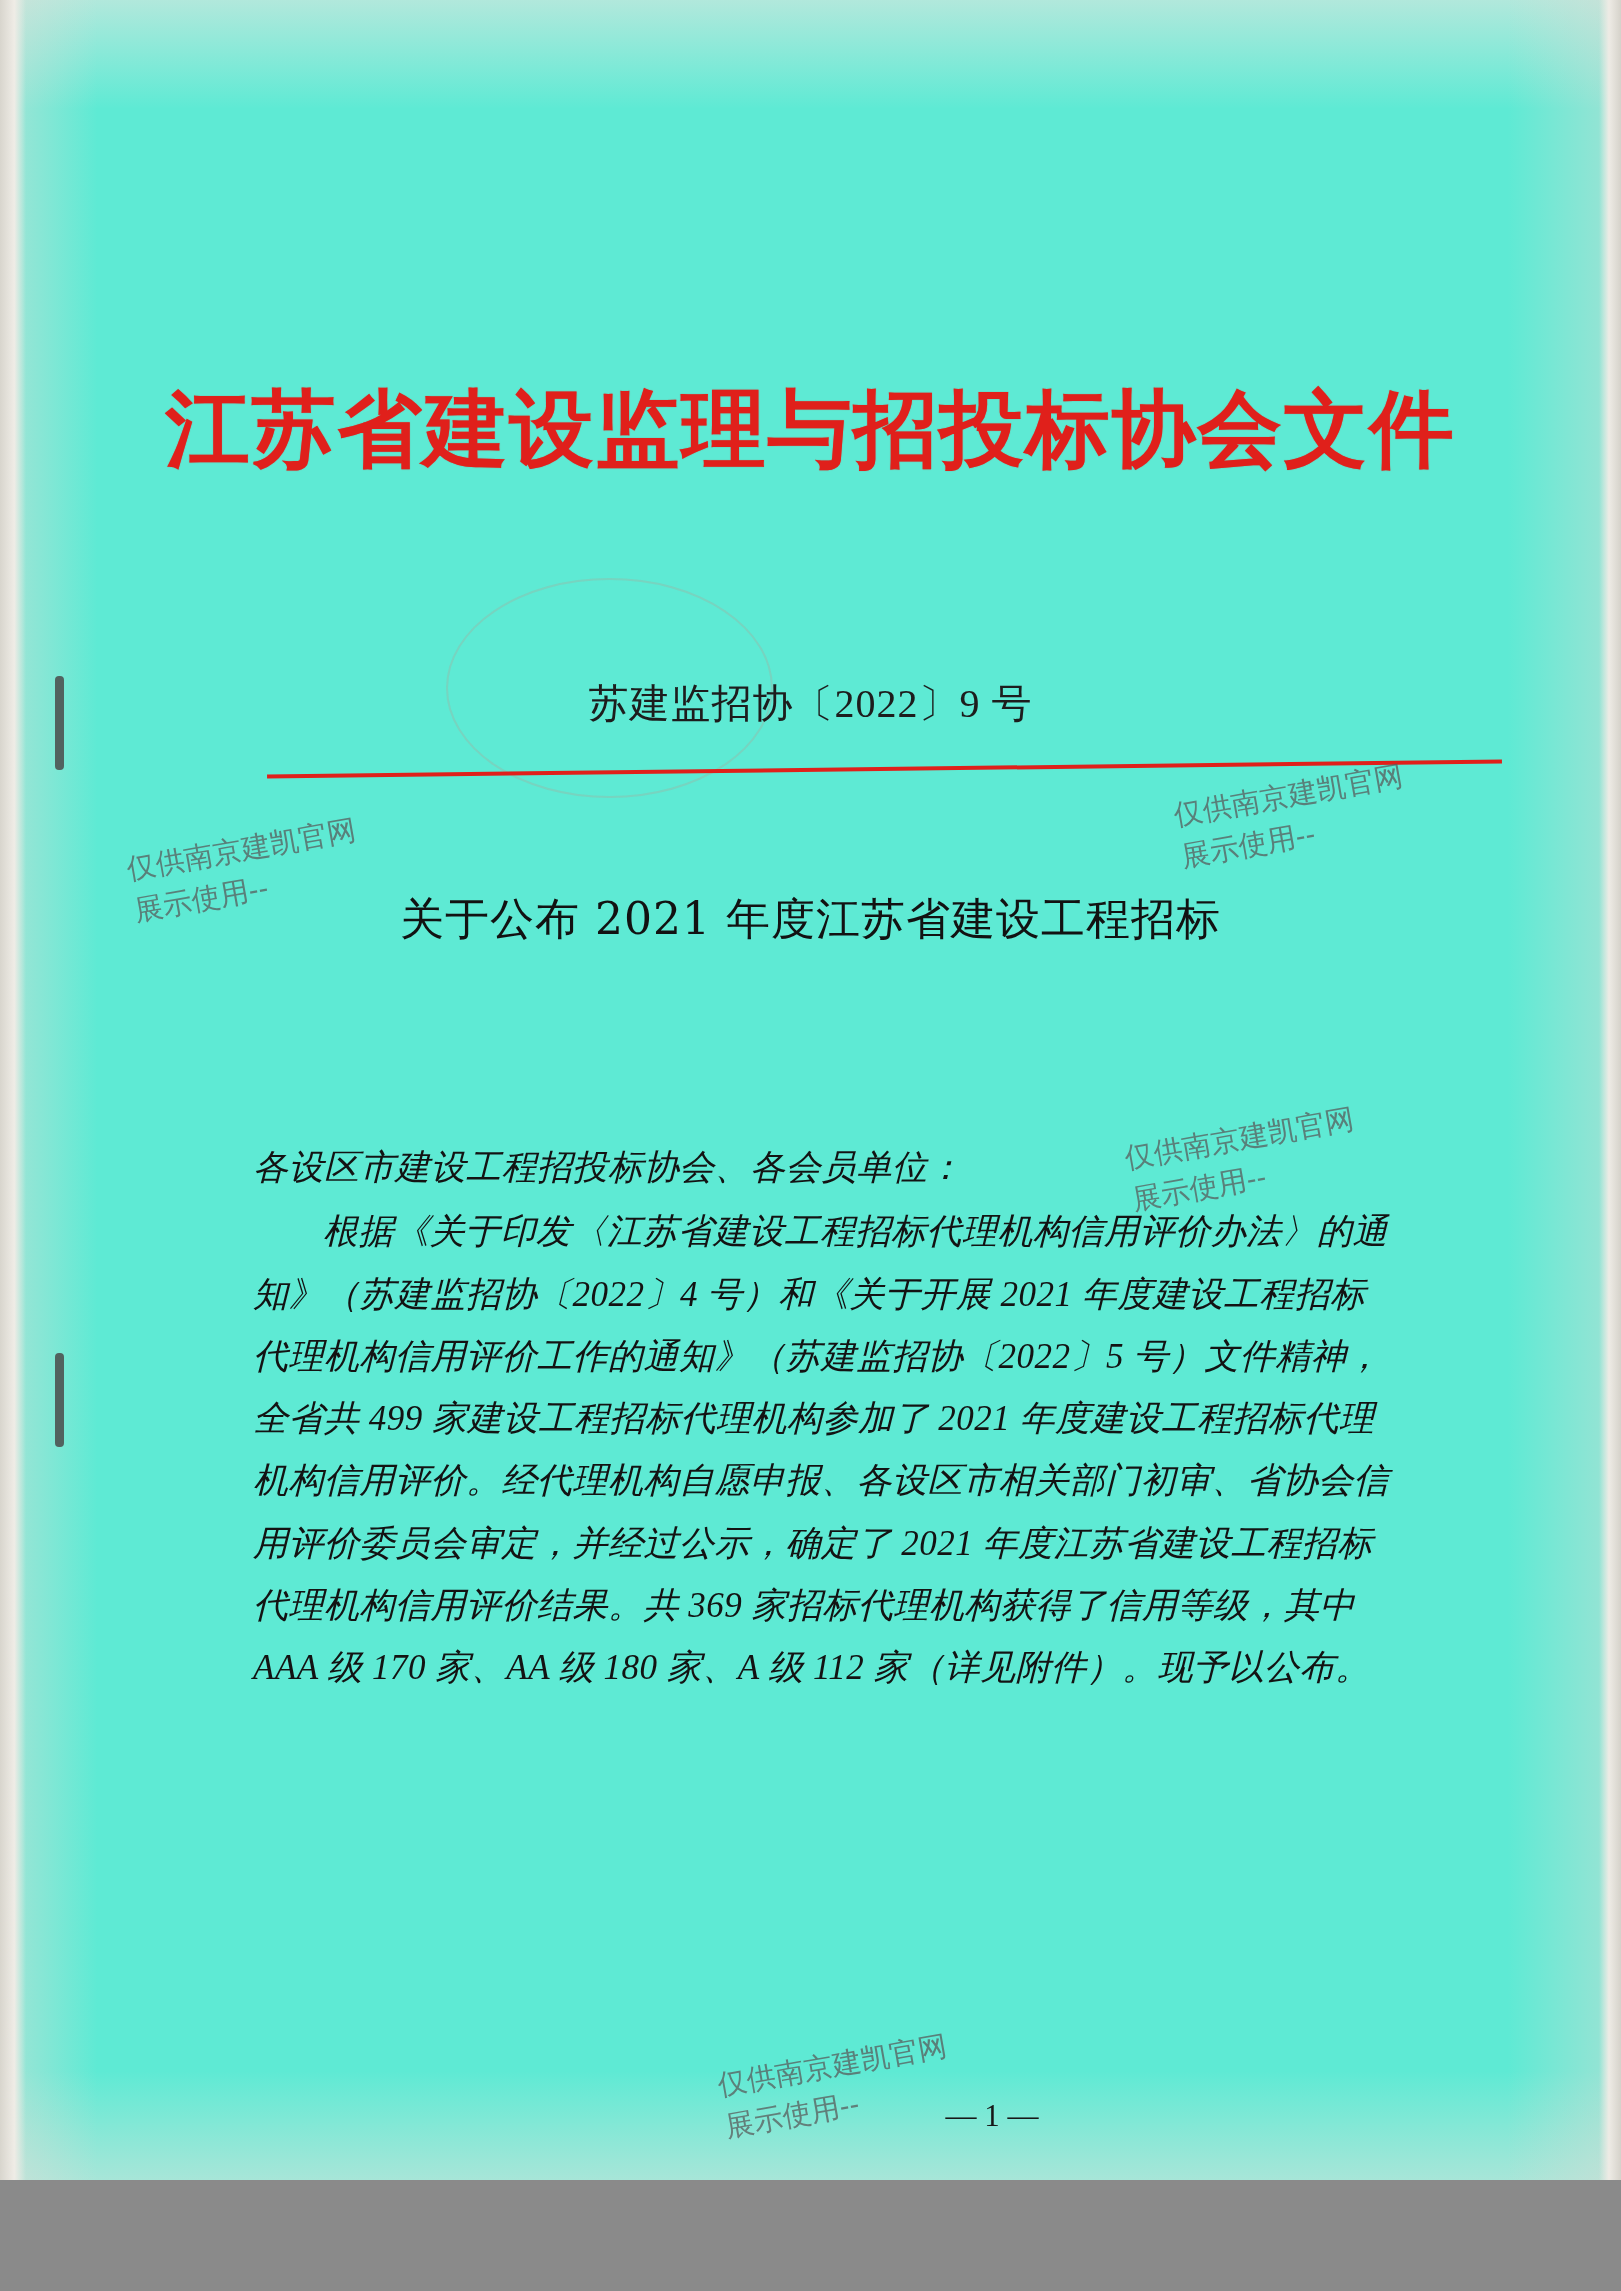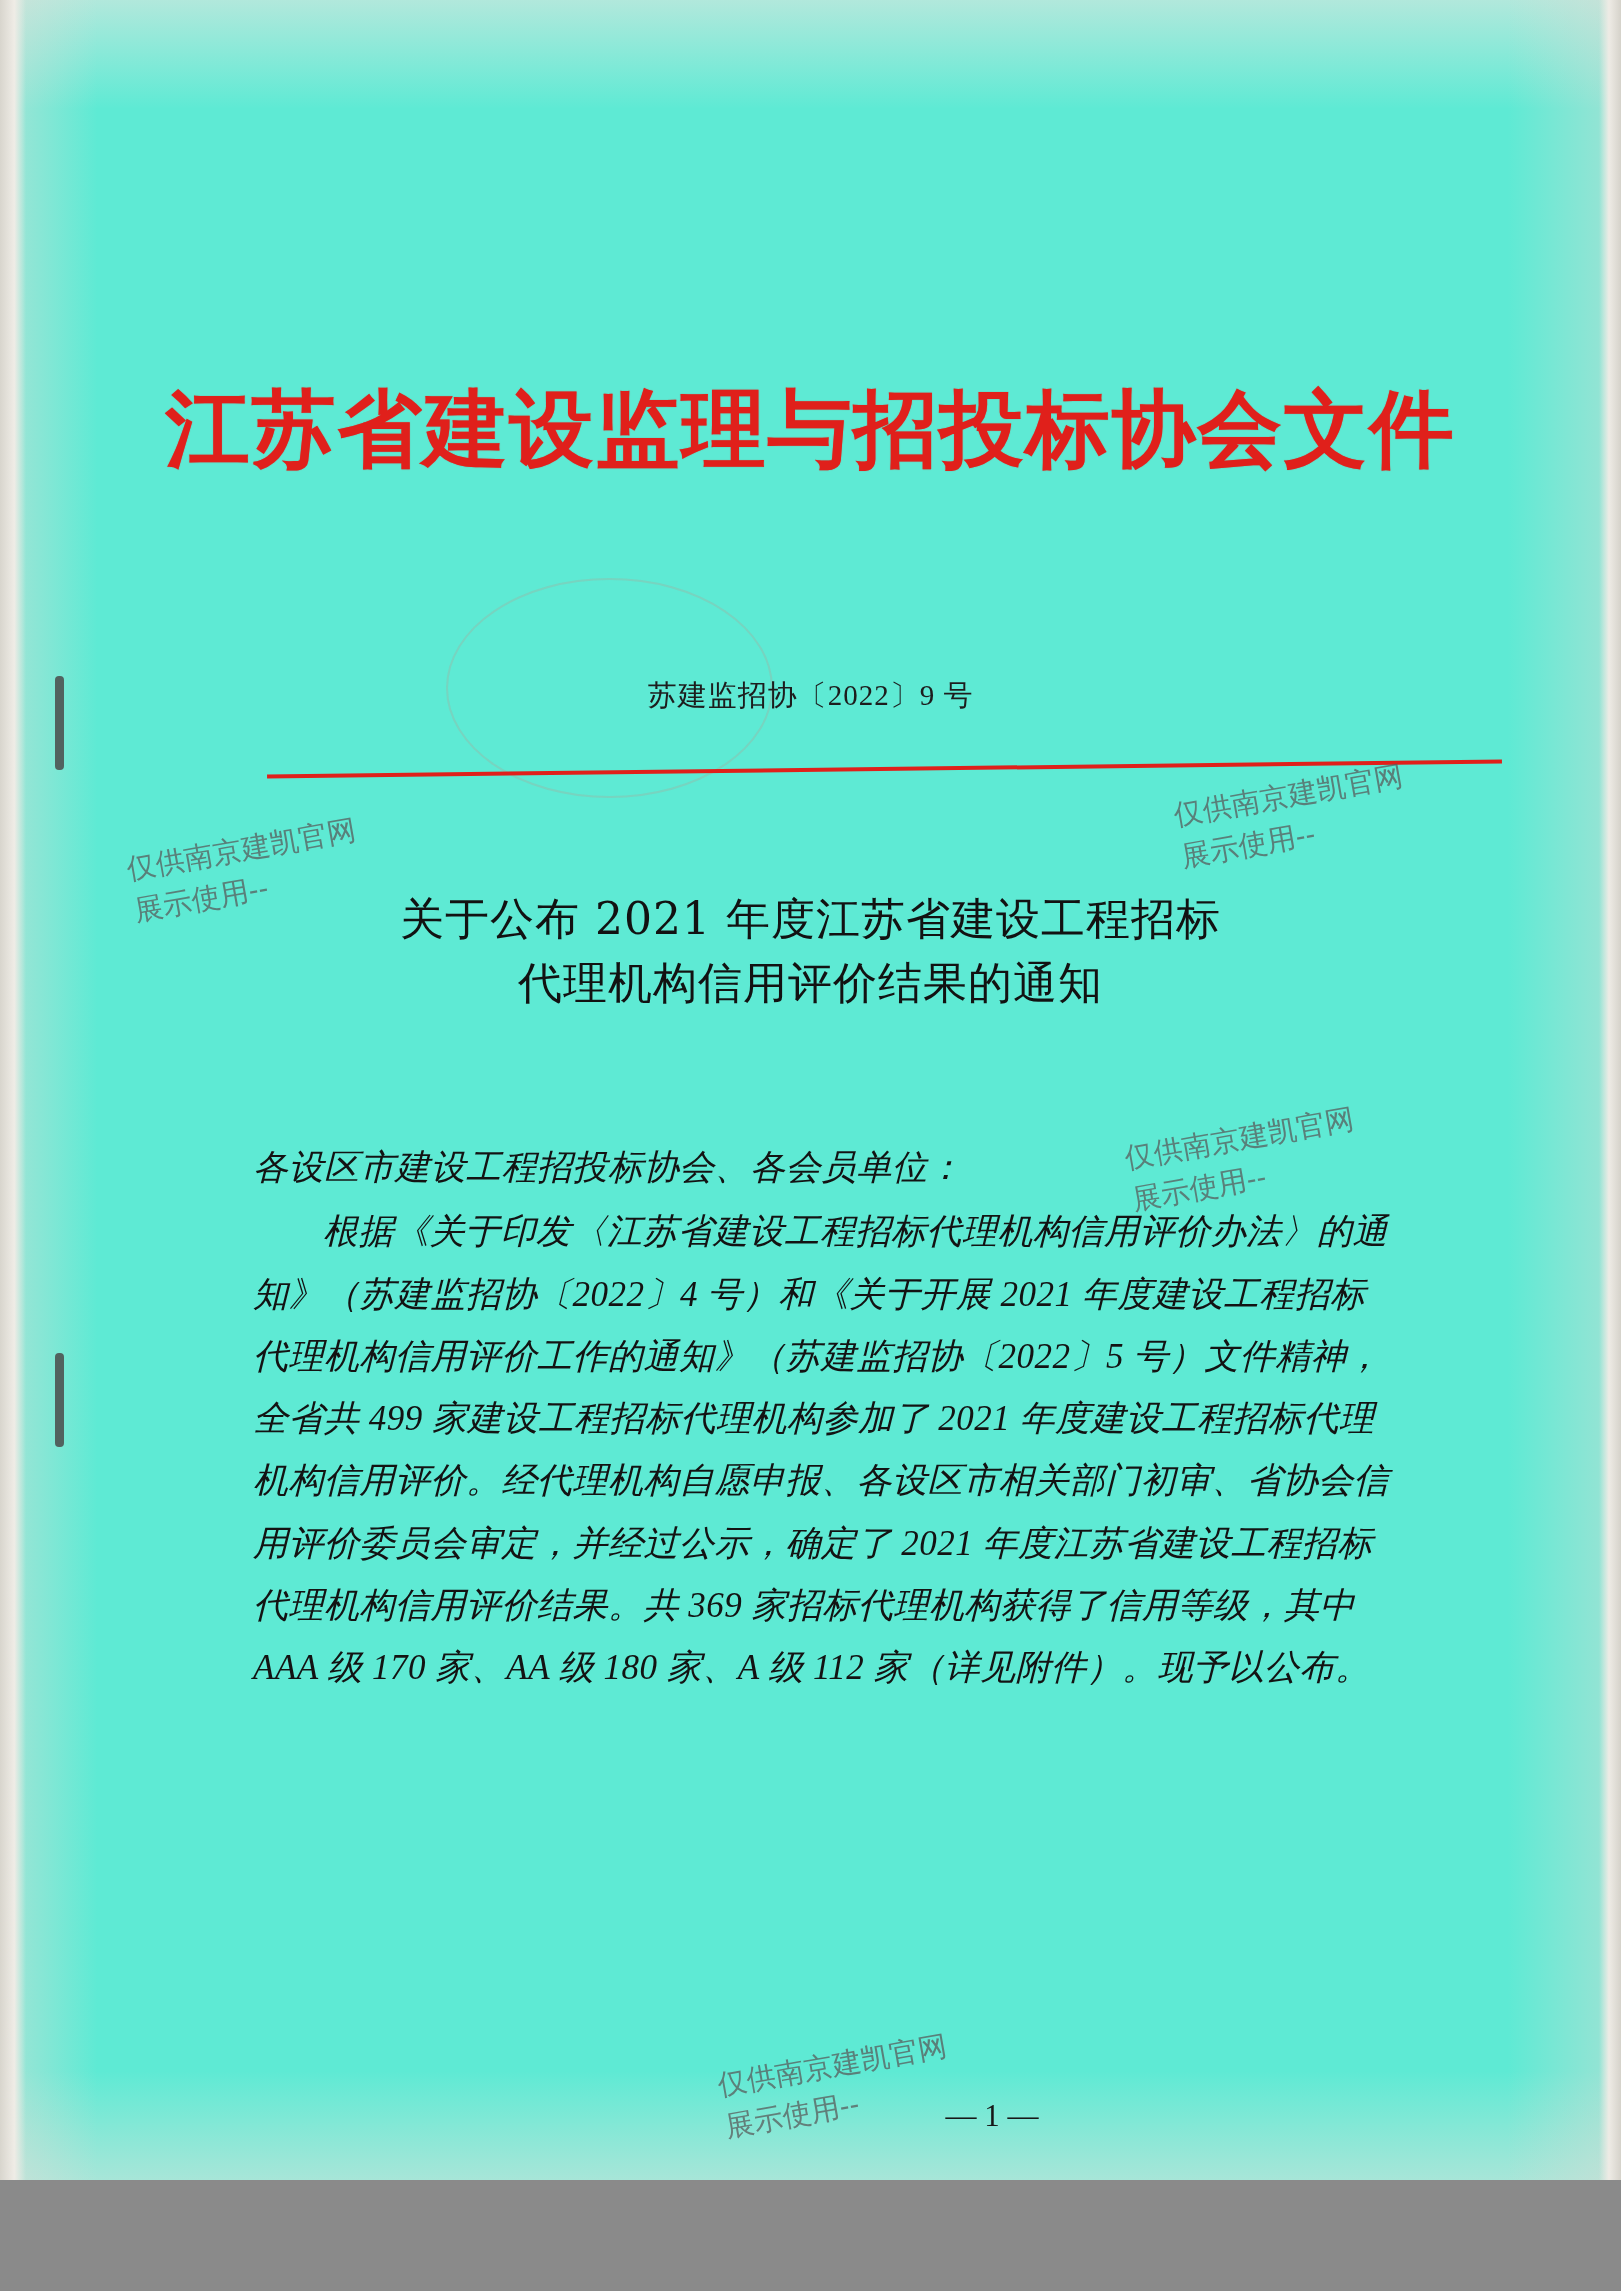--- a/index.html
+++ b/index.html
@@ -67,21 +67,21 @@
     line-height: 1;
     text-shadow: 0 0 1px rgba(224,32,27,.6);
   }
 
   .doc-number {
     position: absolute;
     top: 676px;
     left: 0;
     width: 1621px;
     text-align: center;
-    font-size: 29px;
+    font-size: 40px;
     letter-spacing: 1px;
     color: #1d1d1d;
     font-family: "Liberation Serif", serif;
   }
 
   .red-rule {
     position: absolute;
     left: 267px;
     top: 767px;
     width: 1235px;
@@ -176,21 +176,20 @@
   <div class="seal"></div>
 
   <div class="masthead">江苏省建设监理与招投标协会文件</div>
 
   <div class="doc-number">苏建监招协〔2022〕9 号</div>
 
   <div class="red-rule"></div>
 
   <div class="title">
     <span class="line">关于公布 2021 年度江苏省建设工程招标</span>
-    <span class="line">代理机构信用评价结果的通知</span>
   </div>
 
   <div class="body-text">
     <p>各设区市建设工程招投标协会、各会员单位：</p>
     <p class="indent">根据《关于印发〈江苏省建设工程招标代理机构信用评价办法〉的通知》（苏建监招协〔2022〕4 号）和《关于开展 2021 年度建设工程招标代理机构信用评价工作的通知》（苏建监招协〔2022〕5 号）文件精神，全省共 499 家建设工程招标代理机构参加了 2021 年度建设工程招标代理机构信用评价。经代理机构自愿申报、各设区市相关部门初审、省协会信用评价委员会审定，并经过公示，确定了 2021 年度江苏省建设工程招标代理机构信用评价结果。共 369 家招标代理机构获得了信用等级，其中 AAA 级 170 家、AA 级 180 家、A 级 112 家（详见附件）。现予以公布。</p>
   </div>
 
   <div class="page-number">— 1 —</div>
 
   <div class="wm w1">仅供南京建凯官网

